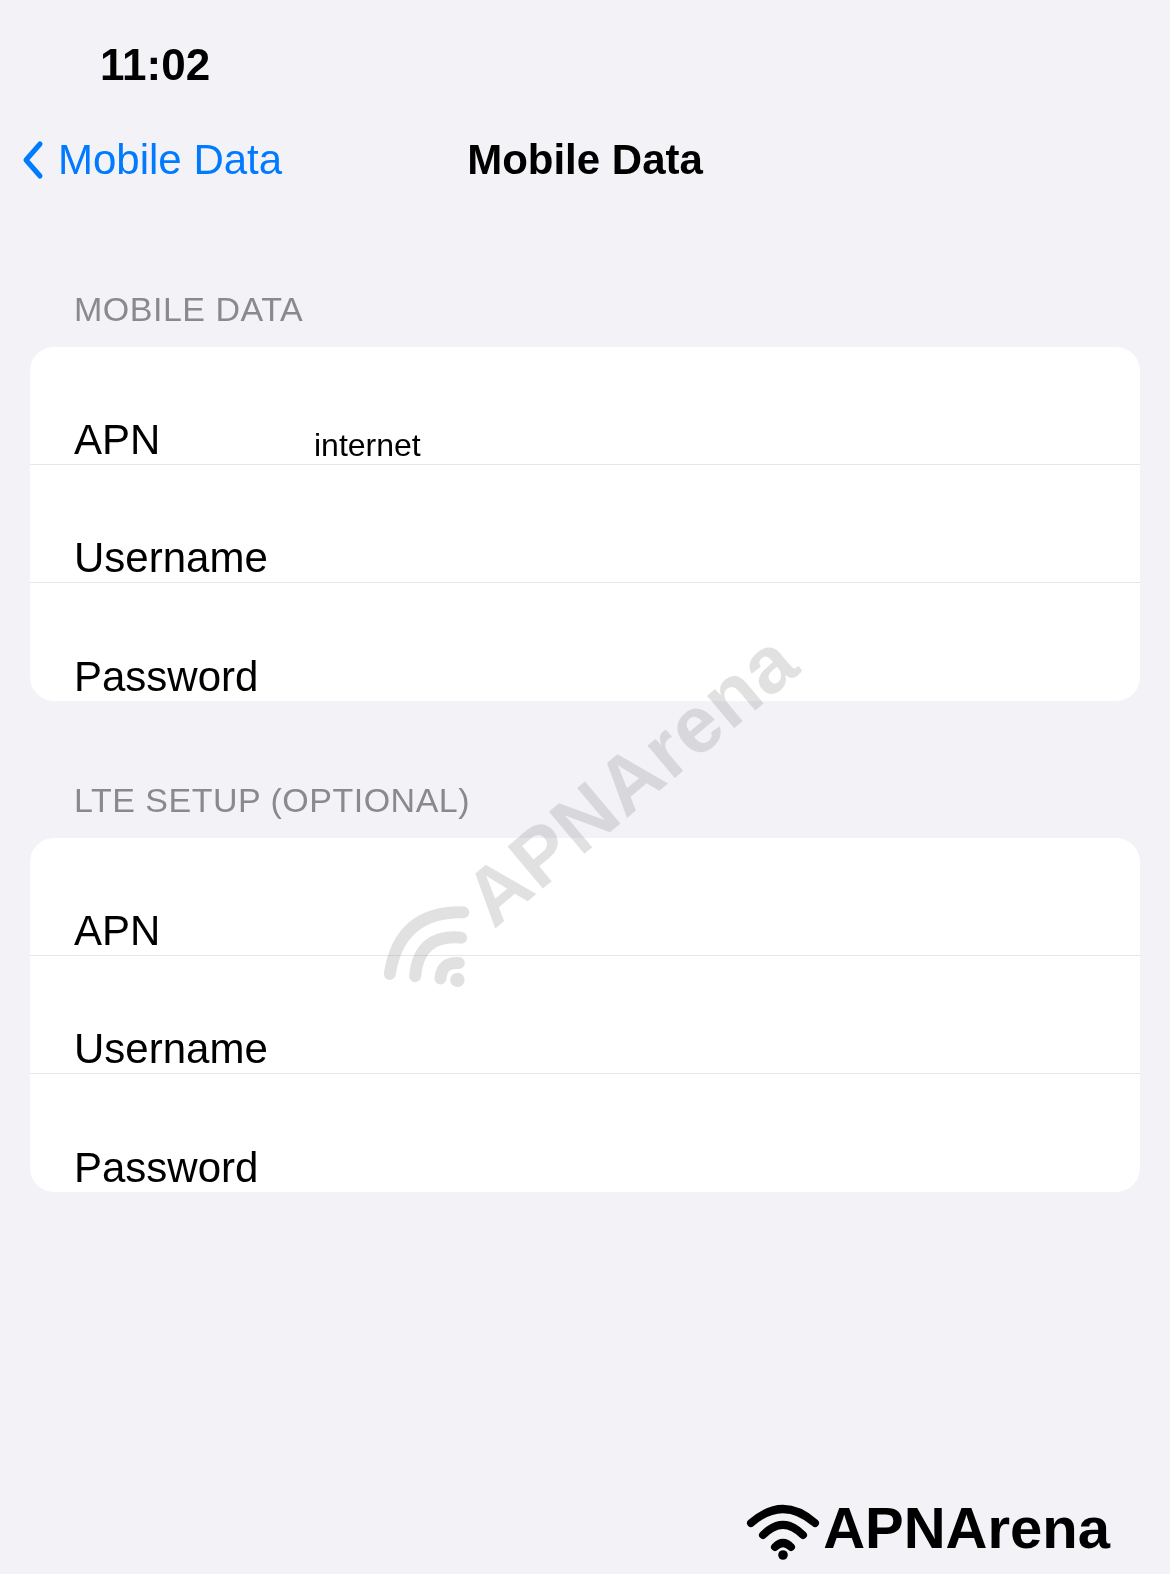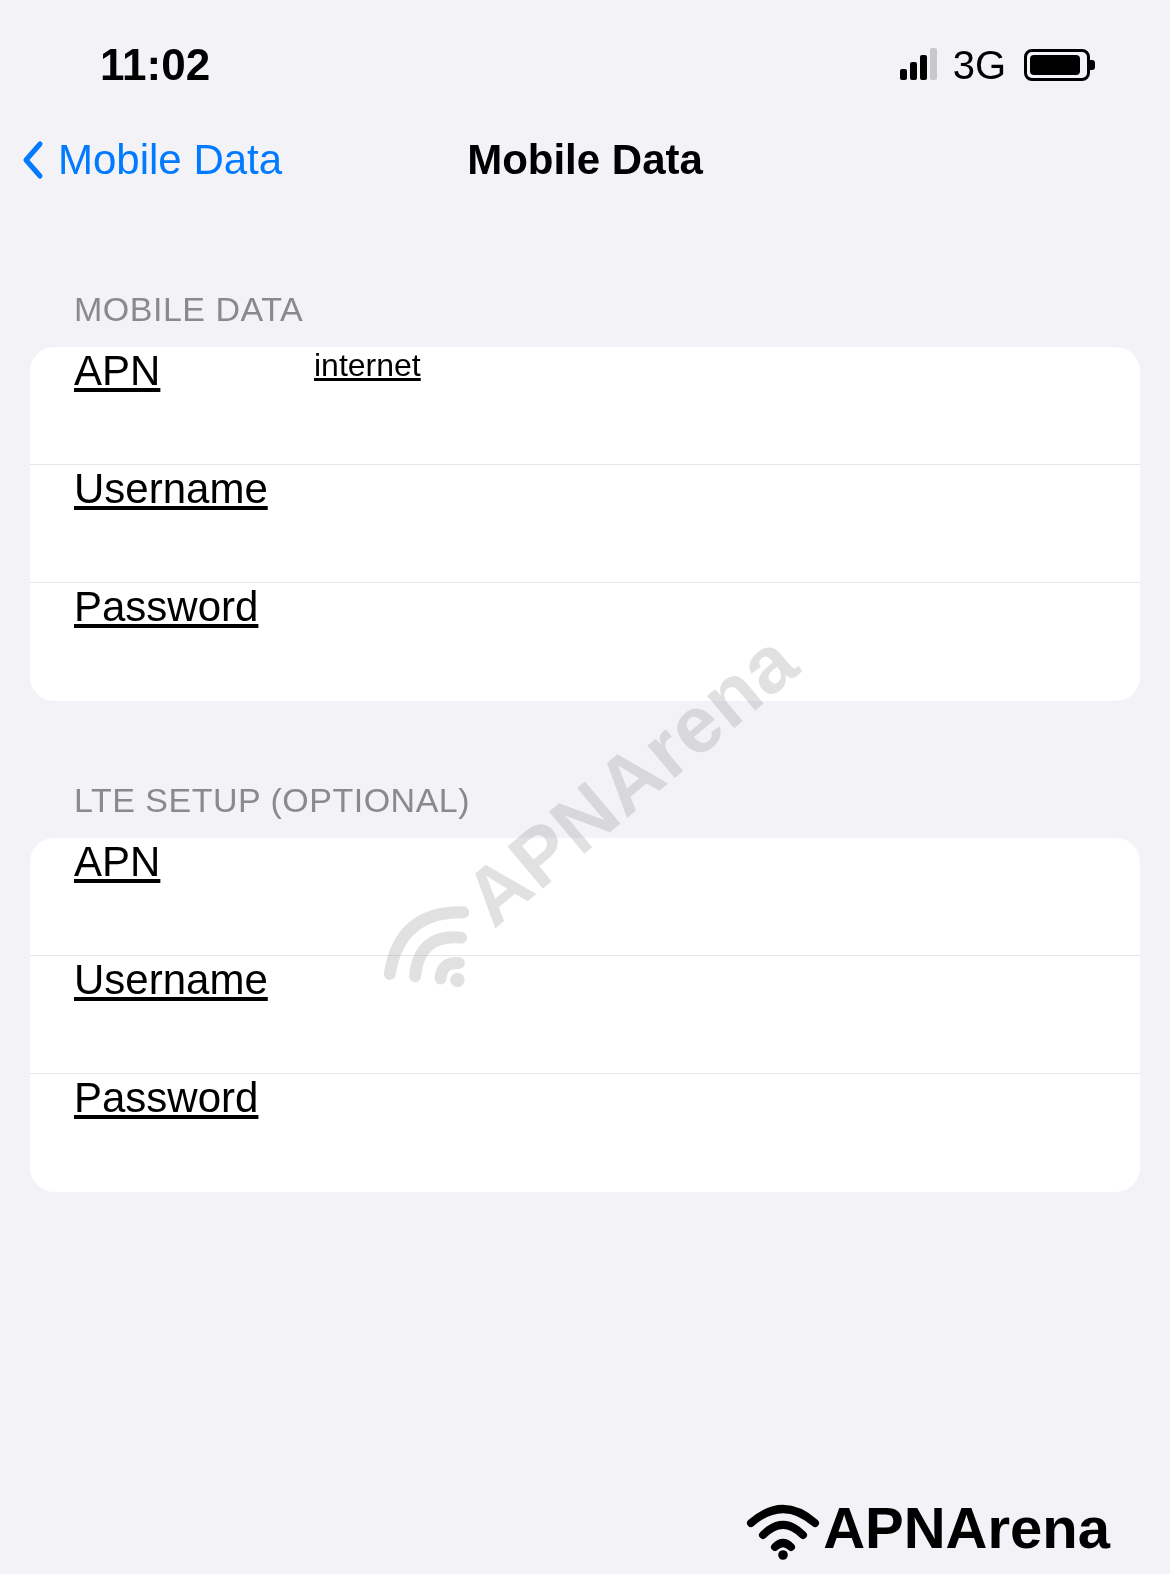--- a/index.html
+++ b/index.html
@@ -12,21 +12,21 @@
       font-family: -apple-system, BlinkMacSystemFont, 'Segoe UI', Helvetica, Arial, sans-serif;
       background-color: #f2f2f7;
       width: 1170px;
       height: 1574px;
       position: relative;
       overflow: hidden;
     }
     .status-bar {
       display: flex;
       justify-content: space-between;
-      align-items: center;
+      align-items: flex-end;
       padding: 40px 80px 20px 100px;
       height: 110px;
     }
     .status-time {
       font-size: 44px;
       font-weight: 600;
       color: #000;
     }
     .status-right {
       display: flex;
@@ -123,25 +123,24 @@
       letter-spacing: 0.5px;
     }
     .section-group {
       background: #fff;
       border-radius: 24px;
       overflow: hidden;
       margin-bottom: 80px;
     }
     .form-row {
       display: flex;
-      align-items: flex-start;
+      align-items: flex-end;
       padding: 0 44px;
       height: 118px;
       border-bottom: 1px solid #e5e5ea;
-      text-decoration: underline;
     }
     .form-row:last-child {
       border-bottom: none;
     }
     .form-label {
       font-size: 42px;
       font-weight: 400;
       color: #000;
       width: 240px;
       flex-shrink: 0;
@@ -193,32 +192,20 @@
       font-size: 58px;
       font-weight: 700;
       color: #000;
     }
   </style>
 </head>
 <body>
 
 <div class="status-bar">
   <div class="status-time">11:02</div>
-  <div class="status-right">
-    <div class="signal-bars">
-      <div class="signal-bar b1"></div>
-      <div class="signal-bar b2"></div>
-      <div class="signal-bar b3"></div>
-      <div class="signal-bar b4"></div>
-    </div>
-    <div class="network-type">3G</div>
-    <div class="battery">
-      <div class="battery-fill"></div>
-    </div>
-  </div>
 </div>
 
 <div class="nav-bar">
   <div class="back-button">
     <svg class="chevron-back" viewBox="0 0 24 40" fill="none">
       <path d="M20 4 L6 20 L20 36" stroke="#007aff" stroke-width="5" stroke-linecap="round" stroke-linejoin="round"></path>
     </svg>
     <span>Mobile Data</span>
   </div>
   <div class="nav-title">Mobile Data</div>

